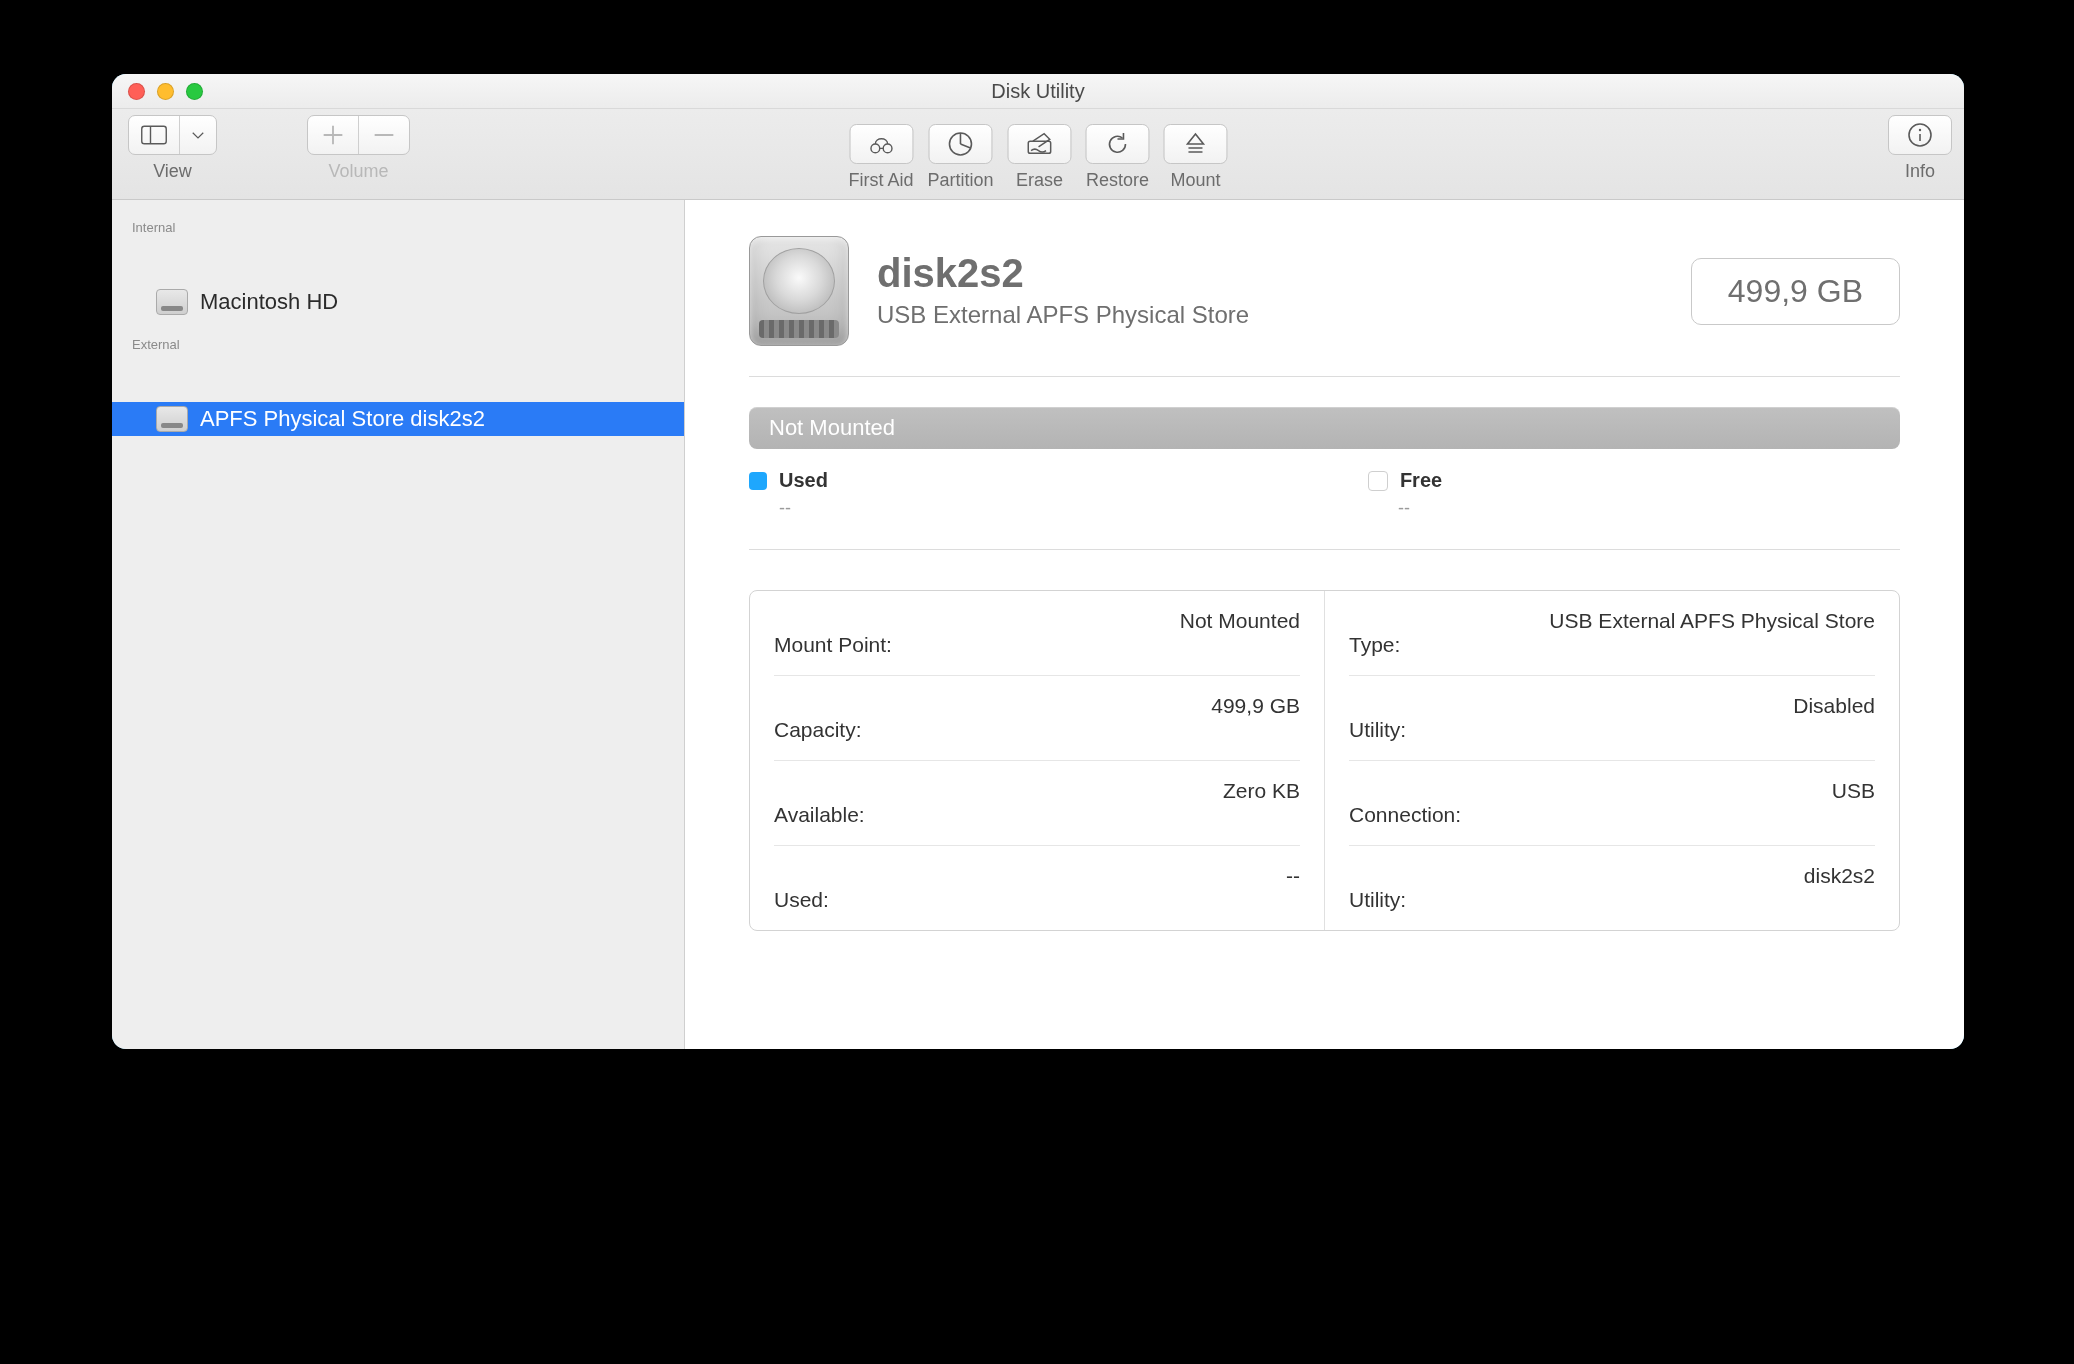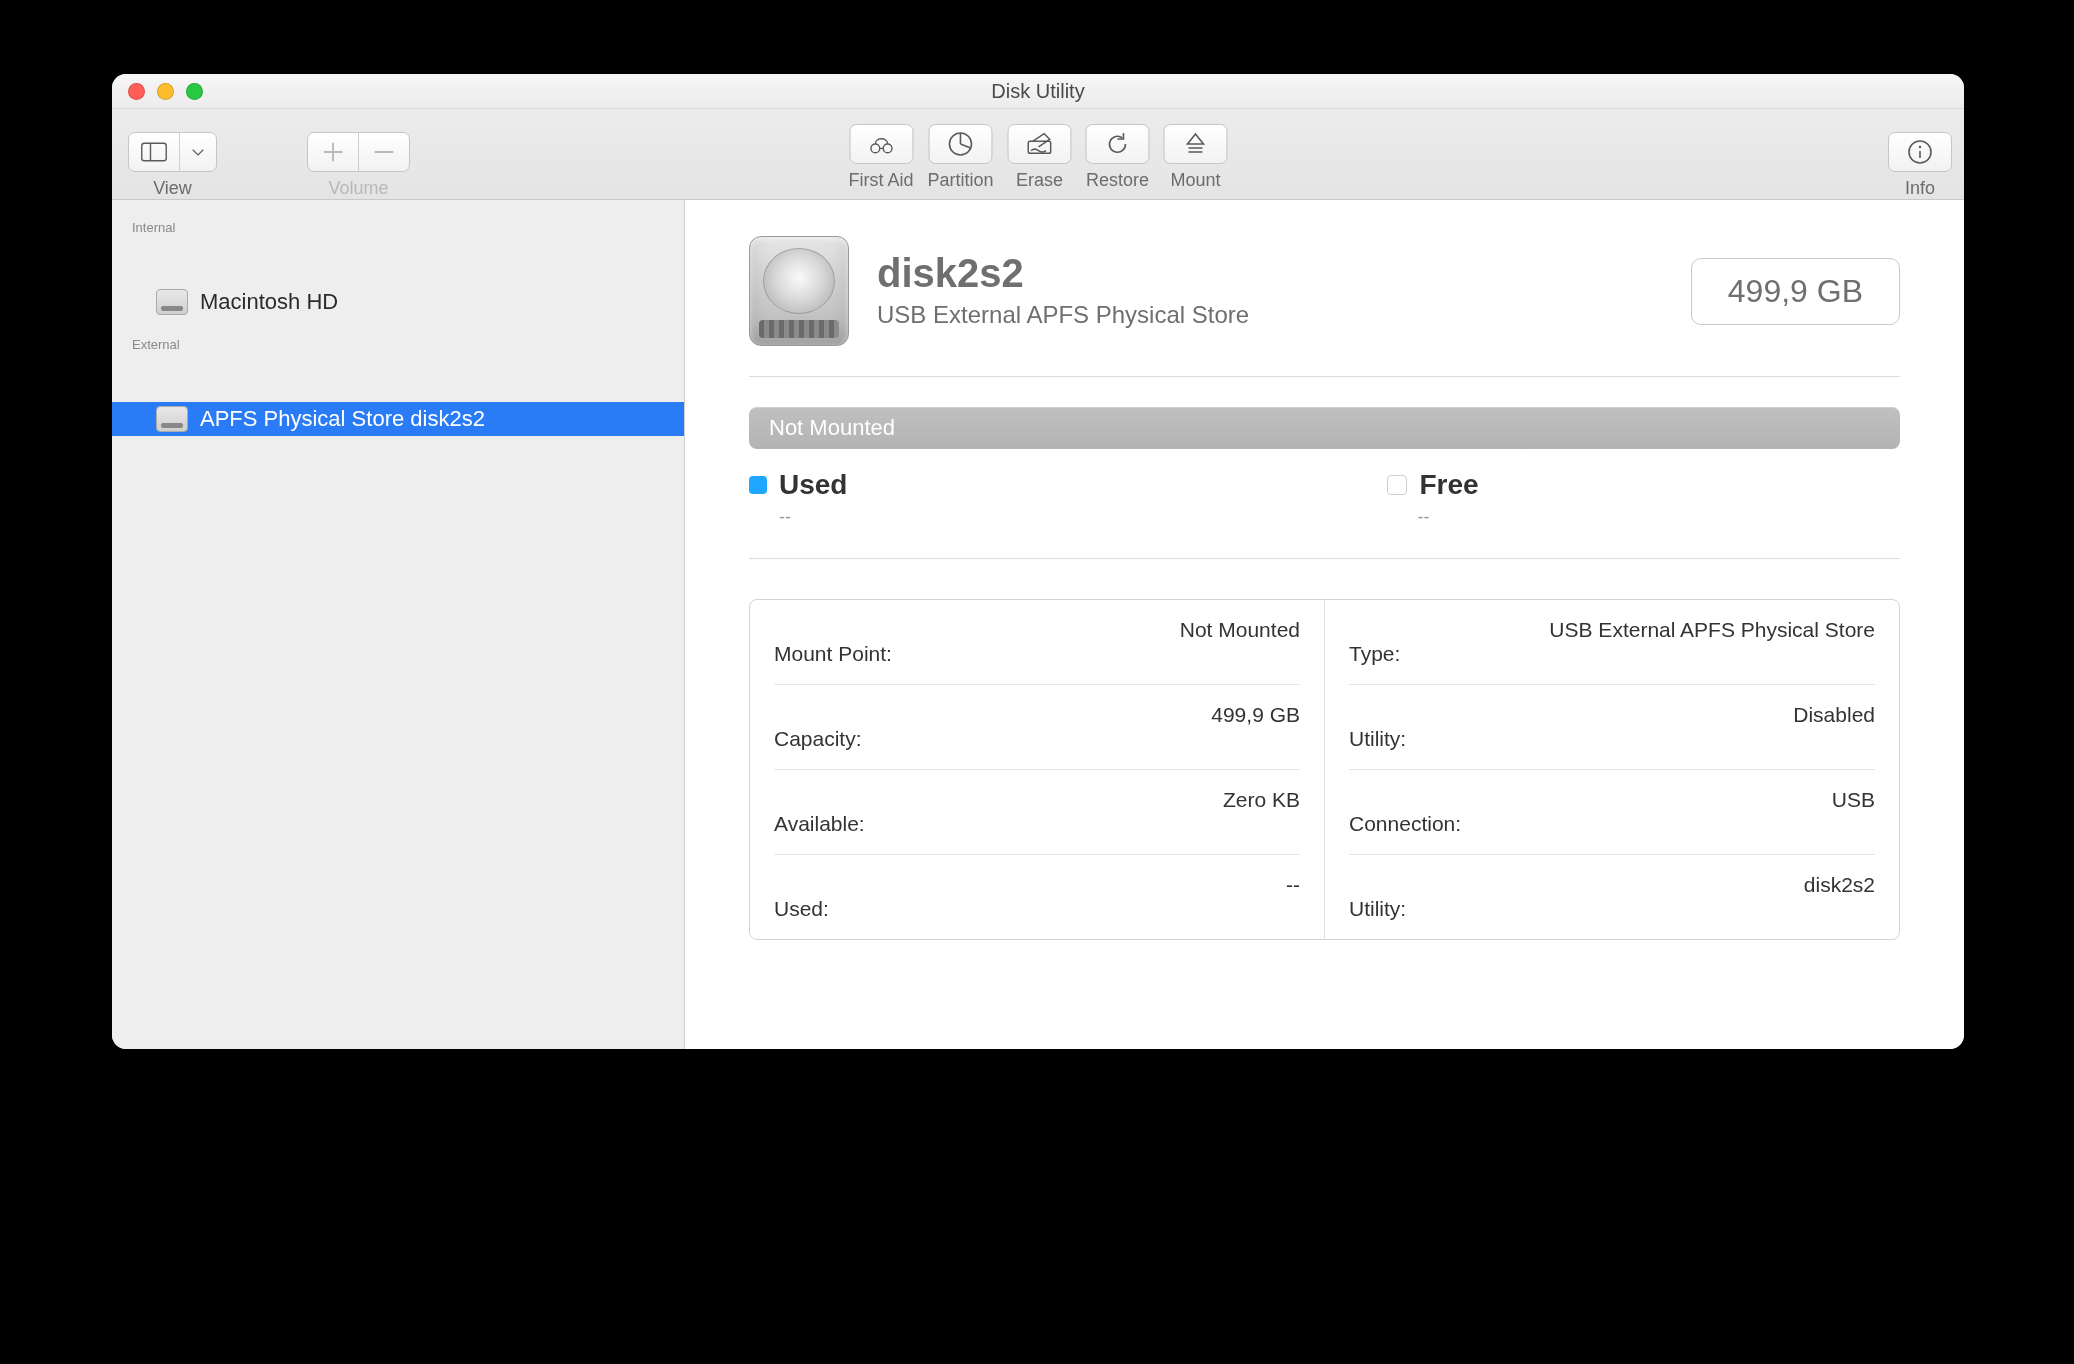--- a/index.html
+++ b/index.html
@@ -62,21 +62,21 @@
     font-weight: 500;
     pointer-events: none;
   }
 
   
   .toolbar {
     height: 84px;
     background: linear-gradient(#ececec,#e4e4e4);
     border-bottom: 1px solid #c9c9c9;
     display: flex;
-    align-items: flex-end;
+    align-items: flex-start;
     padding: 6px 12px 0 12px;
     flex: 0 0 auto;
     position: relative;
   }
   .tb-group {
     display: flex;
     flex-direction: column;
     align-items: center;
   }
   .tb-btnrow {
@@ -220,21 +220,21 @@
   .legend {
     display:flex;
     gap: 540px;
     margin-top: 20px;
   }
   .legcol { display:flex; flex-direction:column; gap:6px; }
   .legtop { display:flex; align-items:center; gap:12px; }
   .sw { width:18px; height:18px; border-radius:4px; }
   .sw.blue { background:#1ea7fd; }
   .sw.white { background:#fff; border:1px solid #cfcfcf; }
-  .legname { font-size:28px; font-weight:700; color:#333; }
+  .legname { font-size:20px; font-weight:700; color:#333; }
   .legval { font-size:18px; color:#9a9a9a; padding-left:30px; }
 
   .detail-box {
     margin-top: 40px;
     border:1px solid #d3d3d3;
     border-radius: 8px;
     display:flex;
     background:#fff;
   }
   .col { flex:1; padding: 0 24px; }

